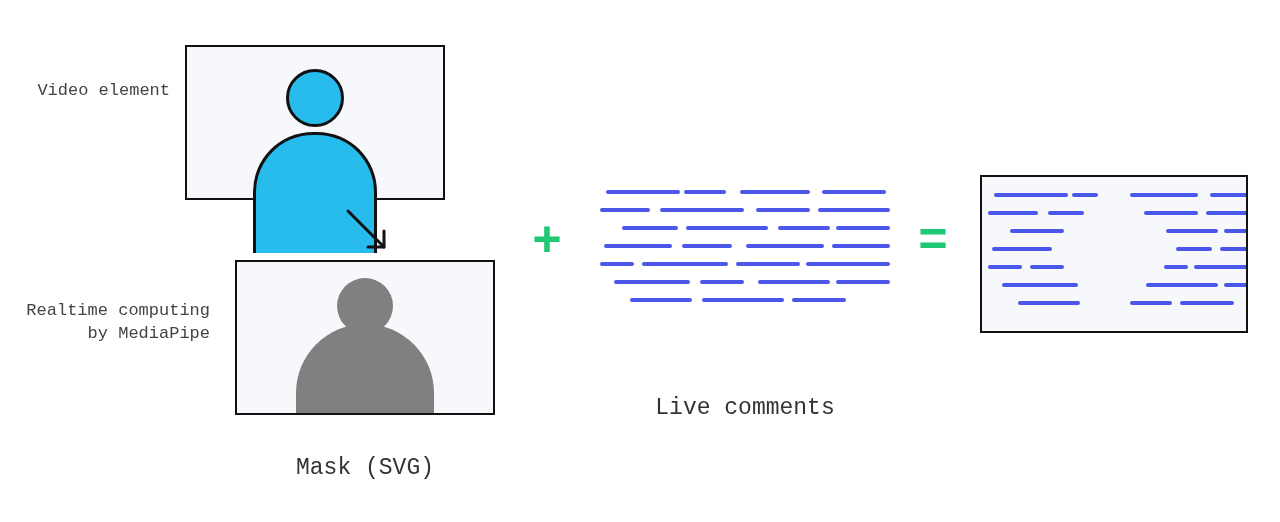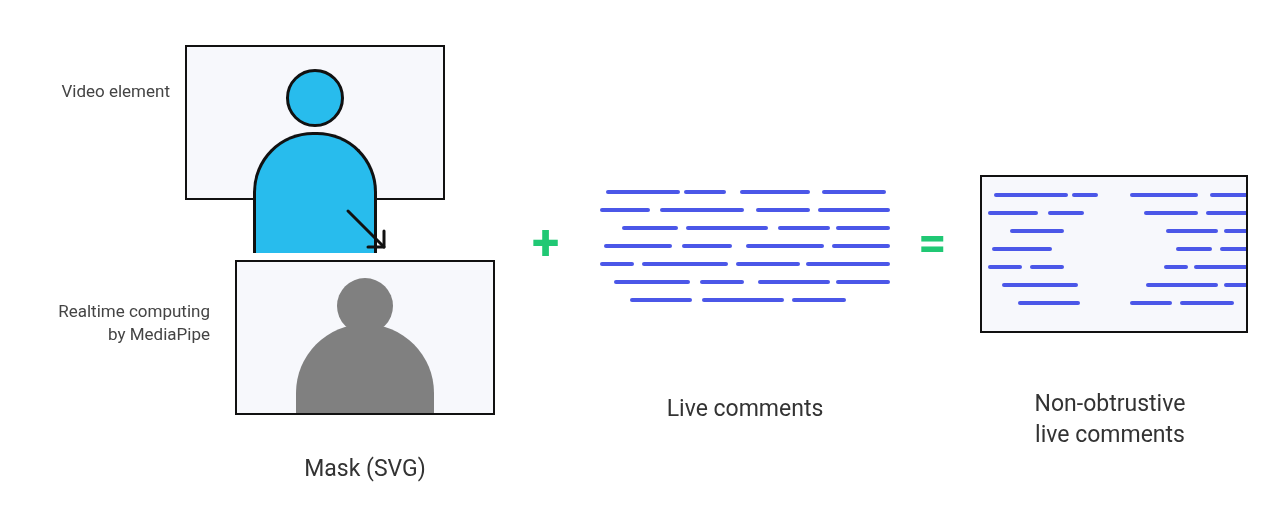--- a/index.html
+++ b/index.html
@@ -9,20 +9,21 @@
     height: 522px;
     background: #ffffff;
     font-family: -apple-system, BlinkMacSystemFont, "Segoe UI", Roboto, Helvetica, Arial, sans-serif;
     color: #212121;
     overflow: hidden;
   }
   .stage {
     position: relative;
     width: 1280px;
     height: 522px;
+    font-family: Liberation Mono, monospace;
   }
   .abs { position: absolute; }
 
   
   .panel {
     background: #f7f8fc;
     border: 2px solid #111;
     box-sizing: border-box;
   }
   .panel-video { left: 185px; top: 45px; width: 260px; height: 155px; }
@@ -192,15 +193,14 @@
         <line x1="184" x2="204" y1="90" y2="90" stroke="#4b57e8" stroke-width="4" stroke-linecap="round"></line>
         <line x1="214" x2="294" y1="90" y2="90" stroke="#4b57e8" stroke-width="4" stroke-linecap="round"></line>
         <line x1="22" x2="94" y1="108" y2="108" stroke="#4b57e8" stroke-width="4" stroke-linecap="round"></line>
         <line x1="166" x2="234" y1="108" y2="108" stroke="#4b57e8" stroke-width="4" stroke-linecap="round"></line>
         <line x1="244" x2="294" y1="108" y2="108" stroke="#4b57e8" stroke-width="4" stroke-linecap="round"></line>
         <line x1="38" x2="96" y1="126" y2="126" stroke="#4b57e8" stroke-width="4" stroke-linecap="round"></line>
         <line x1="150" x2="188" y1="126" y2="126" stroke="#4b57e8" stroke-width="4" stroke-linecap="round"></line>
         <line x1="200" x2="250" y1="126" y2="126" stroke="#4b57e8" stroke-width="4" stroke-linecap="round"></line>
       </svg>
   </div>
-  <div class="abs label lbl-result">Non-obtrustive<br>live comments</div>
 
 </div>
 
 </body></html>

